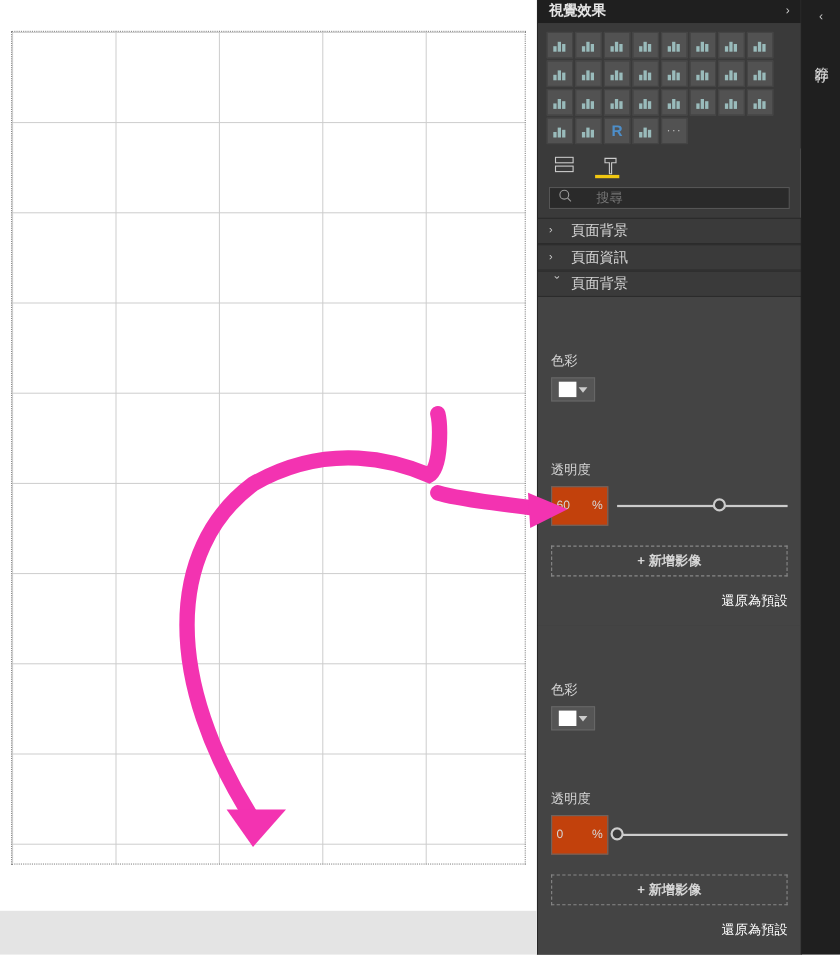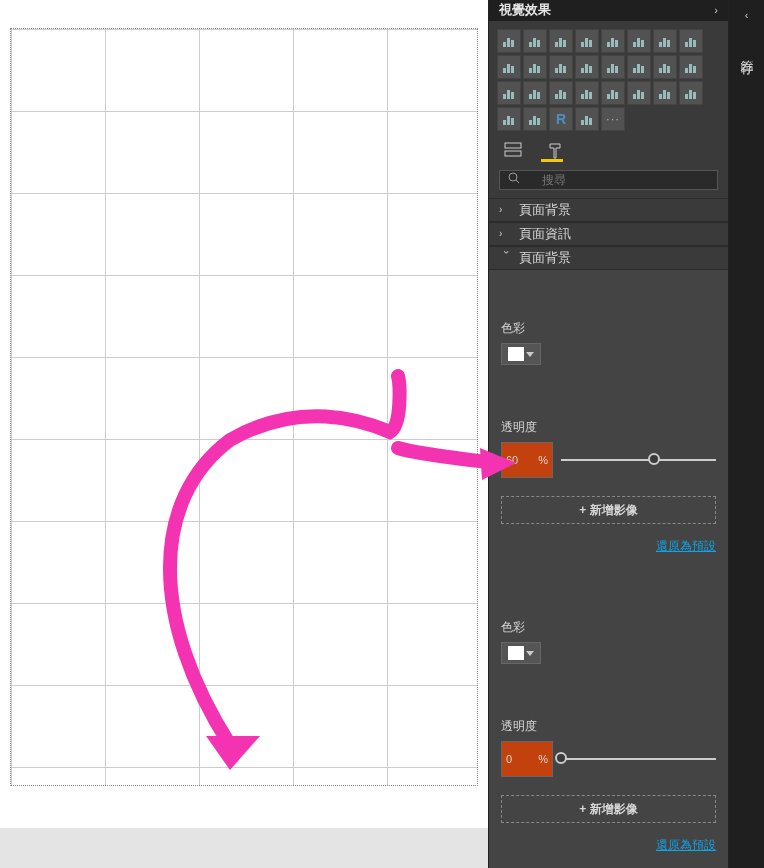--- a/index.html
+++ b/index.html
@@ -227,23 +227,22 @@
     align-items:center;
     justify-content:center;
     color:#d6d6d6;
     font-size:12px;
     cursor:pointer;
     font-weight:bold;
   }
   .reset-link{
     text-align:right;
     margin-top:14px;
-    color:#0ea5e9;
+    color:#ffffff;
     font-size:12px;
-    text-decoration:underline;
   }
   .spacer14{height:14px;}
 
   
   .edge{
     width:36px;
     background:#1f1f1f;
     display:flex;
     flex-direction:column;
     align-items:center;

